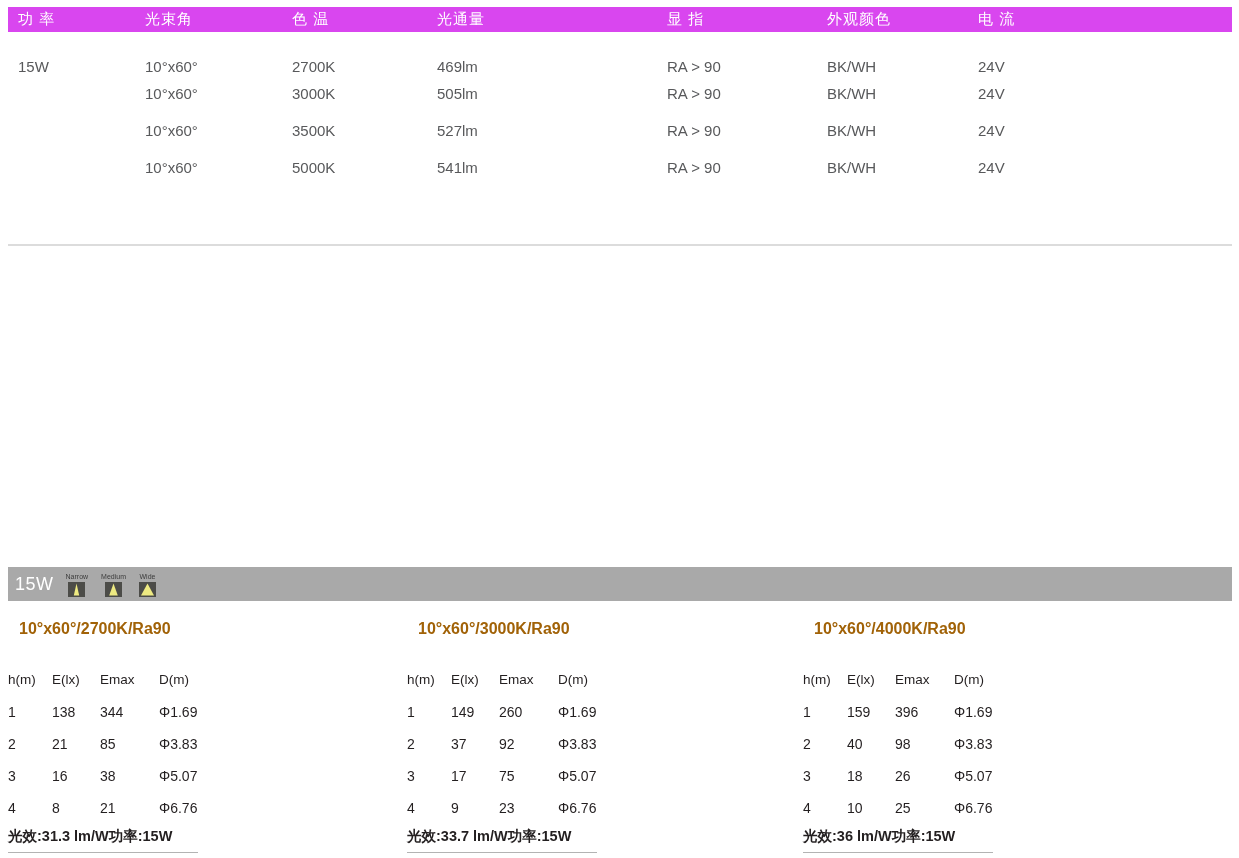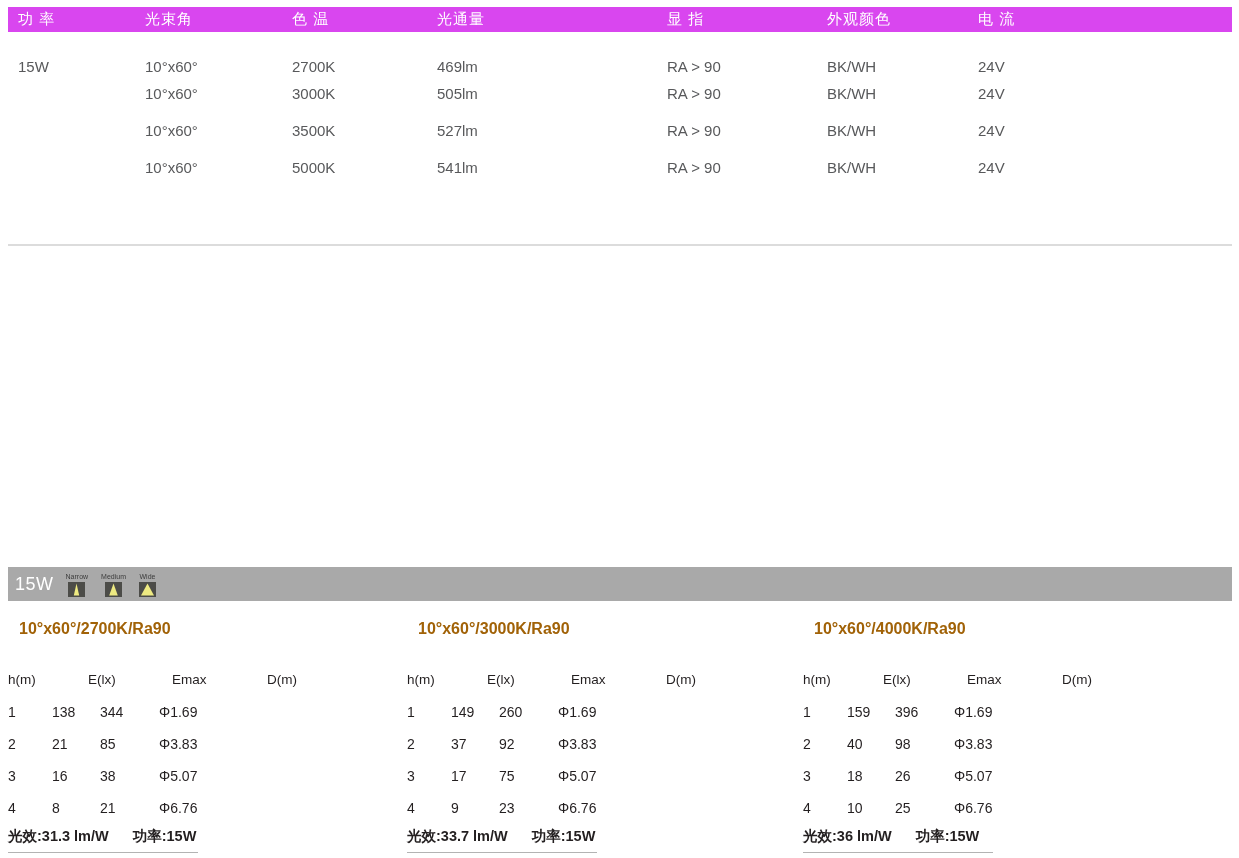--- a/index.html
+++ b/index.html
@@ -32,23 +32,23 @@
   .beam-icons { display:flex; gap:13px; margin-left:12px; margin-top:2px; }
   .beam-item { display:flex; flex-direction:column; align-items:center; }
   .beam-label { font-size:7px; color:#3c3c3c; line-height:8px; margin-bottom:1px; }
   .beam-icon svg { display:block; }
 
   
   .photo-table { position:absolute; top:610px; width:210px; color:#231f20; }
   .pt-title { font-weight:bold; font-size:16px; color:#a16207; margin:10px 0 0 11px; white-space:nowrap; }
   .pt-row { display:grid; grid-template-columns:44px 48px 52px 66px; height:32px; line-height:32px; font-size:14px; white-space:nowrap; }
   .pt-row span:nth-child(4) { padding-left:7px; }
-  .pt-head { margin-top:26px; font-size:13.5px;gap:36px; }
+  .pt-head { margin-top:26px; font-size:13.5px; }
   .pt-footer {
-    margin-top:3px; width:190px; display:flex; gap:24px;
+    margin-top:3px; width:190px; display:flex; 
     font-weight:bold; font-size:14.5px; padding-bottom:6px;
     border-bottom:1.5px solid #b3b3b3; white-space:nowrap;text-align:right;
   }
   .pt-1 { left:8px; }
   .pt-2 { left:407px; }
   .pt-3 { left:803px; }
 </style>
 </head>
 <body>
 

